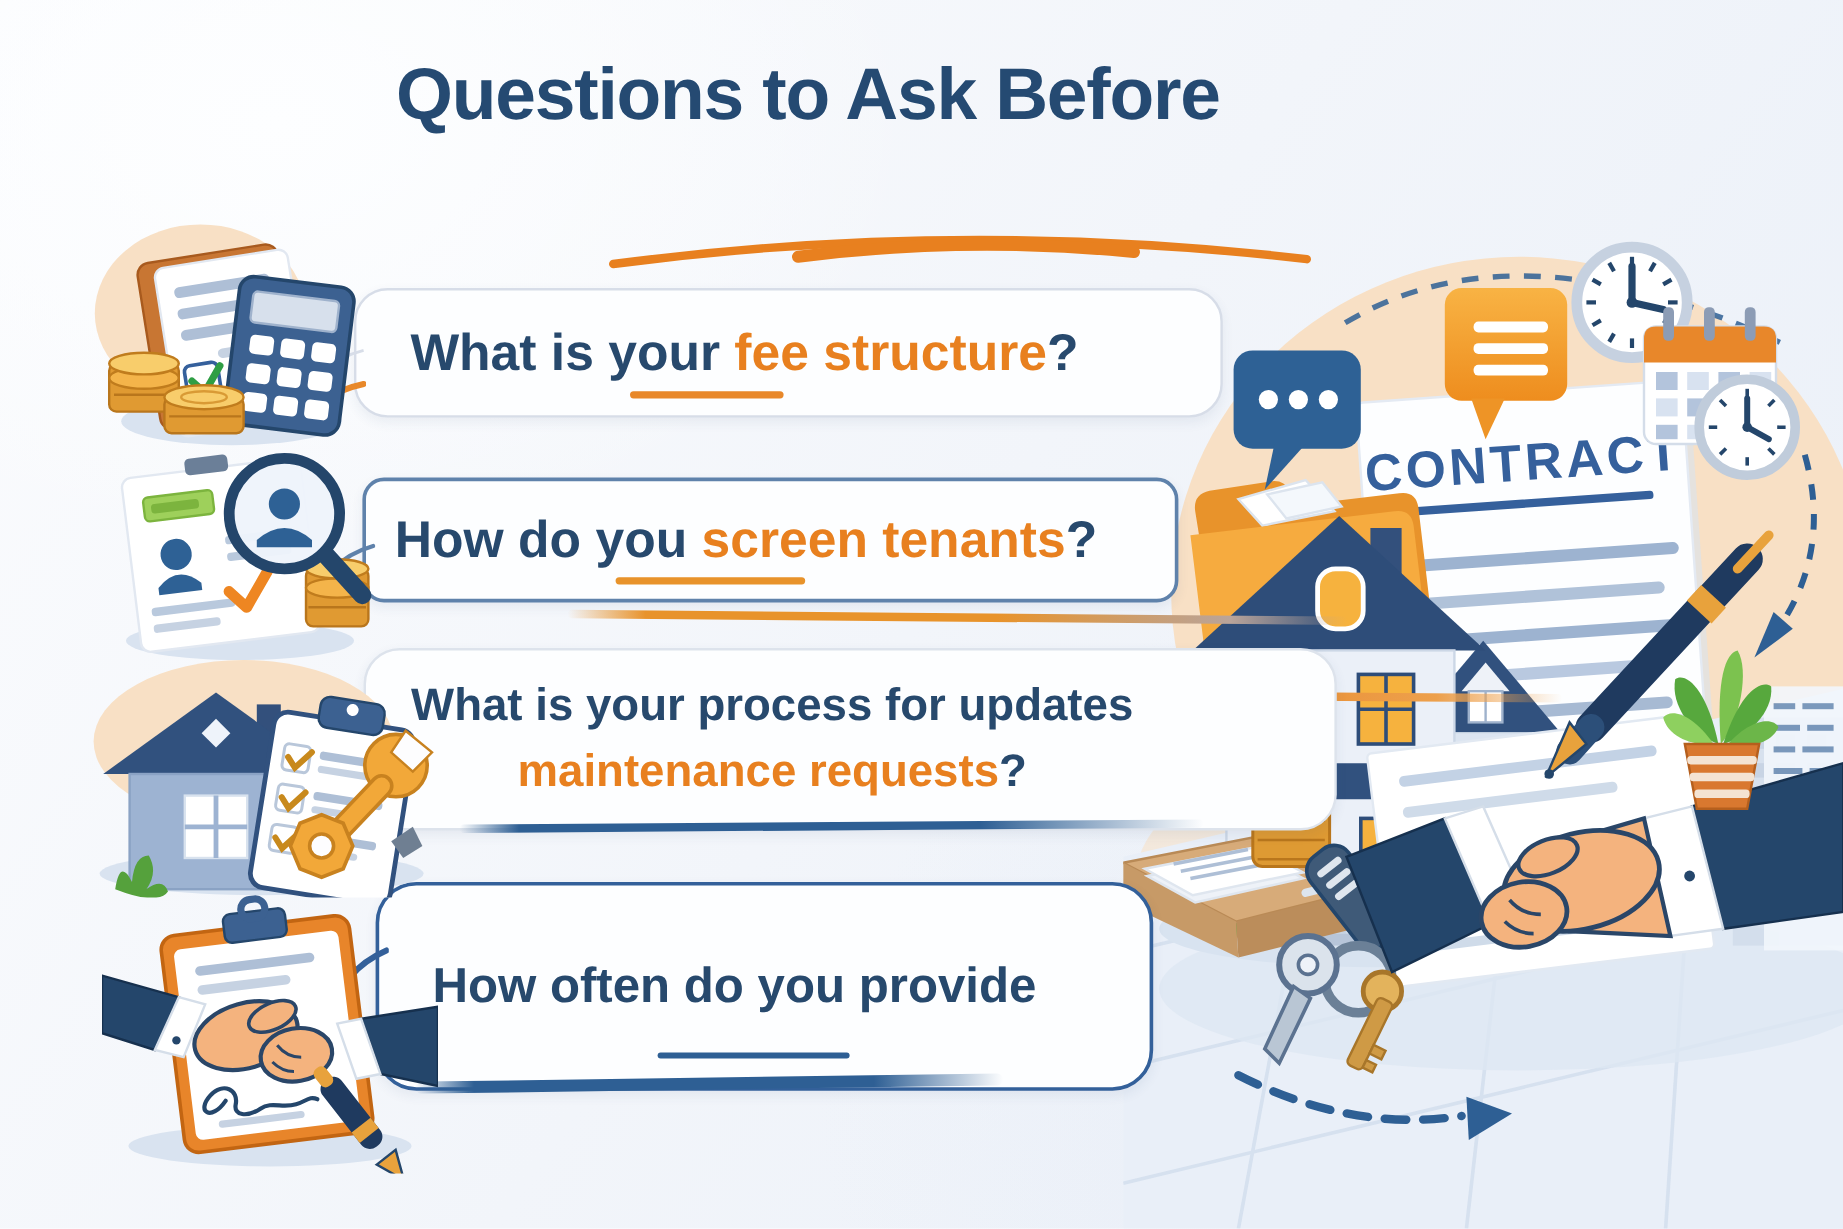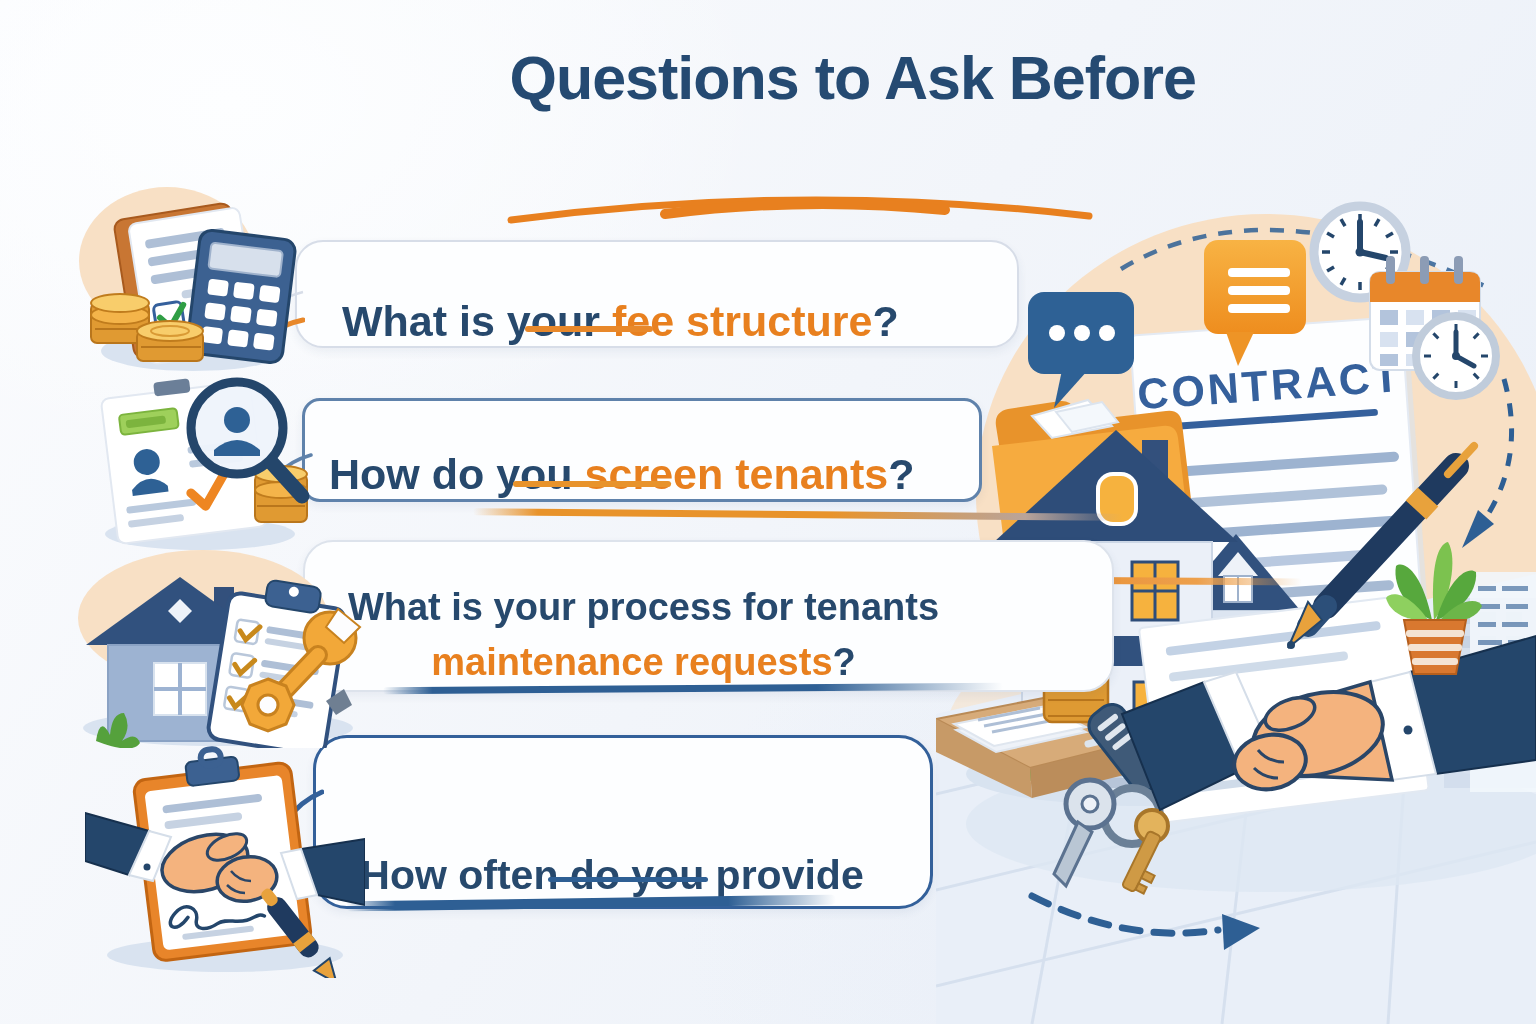--- a/index.html
+++ b/index.html
@@ -5,37 +5,37 @@
   html,body{margin:0;padding:0;}
   .stage{
     position:relative;width:1536px;height:1024px;overflow:hidden;
     font-family:"Liberation Sans","DejaVu Sans",sans-serif;
     background:
       radial-gradient(900px 600px at 15% 10%, #fdfeff 0%, rgba(253,254,255,0) 60%),
       radial-gradient(1000px 700px at 90% 90%, #e7edf7 0%, rgba(231,237,247,0) 70%),
       linear-gradient(125deg,#fbfcfe 0%,#f2f5fa 50%,#e9eff8 100%);
   }
   
-  .title{position:absolute;left:346px;top:46px;width:850px;text-align:right;}
+  .title{position:absolute;left:330px;top:46px;width:850px;text-align:left;}
   .title .l1{font-size:61px;font-weight:bold;letter-spacing:-1px;color:#254a72;line-height:1.06;}
   .title .l2{font-size:63px;font-weight:bold;letter-spacing:-1px;color:#e8801f;line-height:1.06;}
   .title-swoosh{position:absolute;left:505px;top:190px;}
   
   .bubble{position:absolute;background:#fdfeff;box-shadow:0 4px 10px rgba(40,70,110,.07);
-          display:flex;flex-direction:column;justify-content:flex-end;z-index:2;}
+          display:flex;flex-direction:column;justify-content:center;z-index:2;}
   .bubble .line{font-weight:bold;white-space:nowrap;}
   .navy{color:#27496d;} .orange{color:#e8801f;}
   .b1{left:295px;top:240px;width:675px;height:104px;border:2px solid #d7dde8;border-radius:28px;
       padding-left:45px;font-size:43px;}
   .b2{left:302px;top:398px;width:650px;height:98px;border:3px solid #5f82ab;border-radius:18px;
       padding-left:24px;font-size:43px;}
   .b3{left:303px;top:540px;width:677px;height:148px;border:2px solid #dde3ec;border-radius:30px;
       font-size:38px;text-align:center;padding-right:130px;line-height:1.45;}
   .b4{left:313px;top:735px;width:592px;height:168px;border:3px solid #33609a;border-radius:34px;
-      font-size:41px;text-align:center;padding-right:22px;line-height:1.5;}
+      font-size:41px;text-align:center;padding-right:50px;line-height:1.5;}
   .u-line{position:absolute;height:6px;border-radius:3px;}
   .swoosh{position:absolute;height:7px;border-radius:999px;z-index:1;}
   .tail{position:absolute;left:-52px;top:44px;z-index:1;}
   
   .spot{position:absolute;z-index:3;}
   .i1{left:75px;top:183px;} .i2{left:85px;top:372px;} .i3{left:68px;top:543px;} .i4{left:85px;top:743px;}
   
   .scene{position:absolute;left:936px;top:174px;z-index:1;}
   svg text{font-family:"Liberation Sans","DejaVu Sans",sans-serif;}
 </style>
@@ -68,21 +68,21 @@
     </svg>
     <div class="line"><span class="navy">How do you </span><span class="orange">screen tenants</span><span class="navy">?</span></div>
     <div class="u-line" style="left:208px;bottom:12px;width:158px;background:#e8932b;"></div>
     <div class="swoosh" style="left:168px;top:110px;width:650px;background:linear-gradient(90deg,rgba(232,147,43,0),#e8932b 10%,#e8932b 55%,#b9a49a 85%,rgba(185,164,154,0));transform:rotate(.5deg);"></div>
   </div>
 
   <div class="bubble b3">
     <svg class="tail" width="60" height="80" viewBox="0 0 60 80">
       <path d="M58 8 Q14 26 8 74" stroke="#c9d2e0" stroke-width="3" fill="none" stroke-linecap="round"></path>
     </svg>
-    <div class="line"><span class="navy">What is your process for tenants</span></div>
+    <div class="line"><span class="navy">What is your process for updates</span></div>
     <div class="line"><span class="orange">maintenance requests</span><span class="navy">?</span></div>
     <div class="swoosh" style="left:78px;top:143px;width:620px;background:linear-gradient(90deg,rgba(46,95,148,0),#2e5f94 8%,#2e5f94 70%,rgba(46,95,148,0));transform:rotate(-.4deg);"></div>
   </div>
 
   <div class="bubble b4">
     <svg class="tail" width="60" height="90" viewBox="0 0 60 90">
       <path d="M58 10 Q12 30 10 84" stroke="#33609a" stroke-width="5" fill="none" stroke-linecap="round"></path>
     </svg>
     <div class="line"><span class="navy">How often do you provide</span></div>
     <div class="u-line" style="left:232px;bottom:24px;width:160px;background:#2e5f94;height:5px;"></div>

